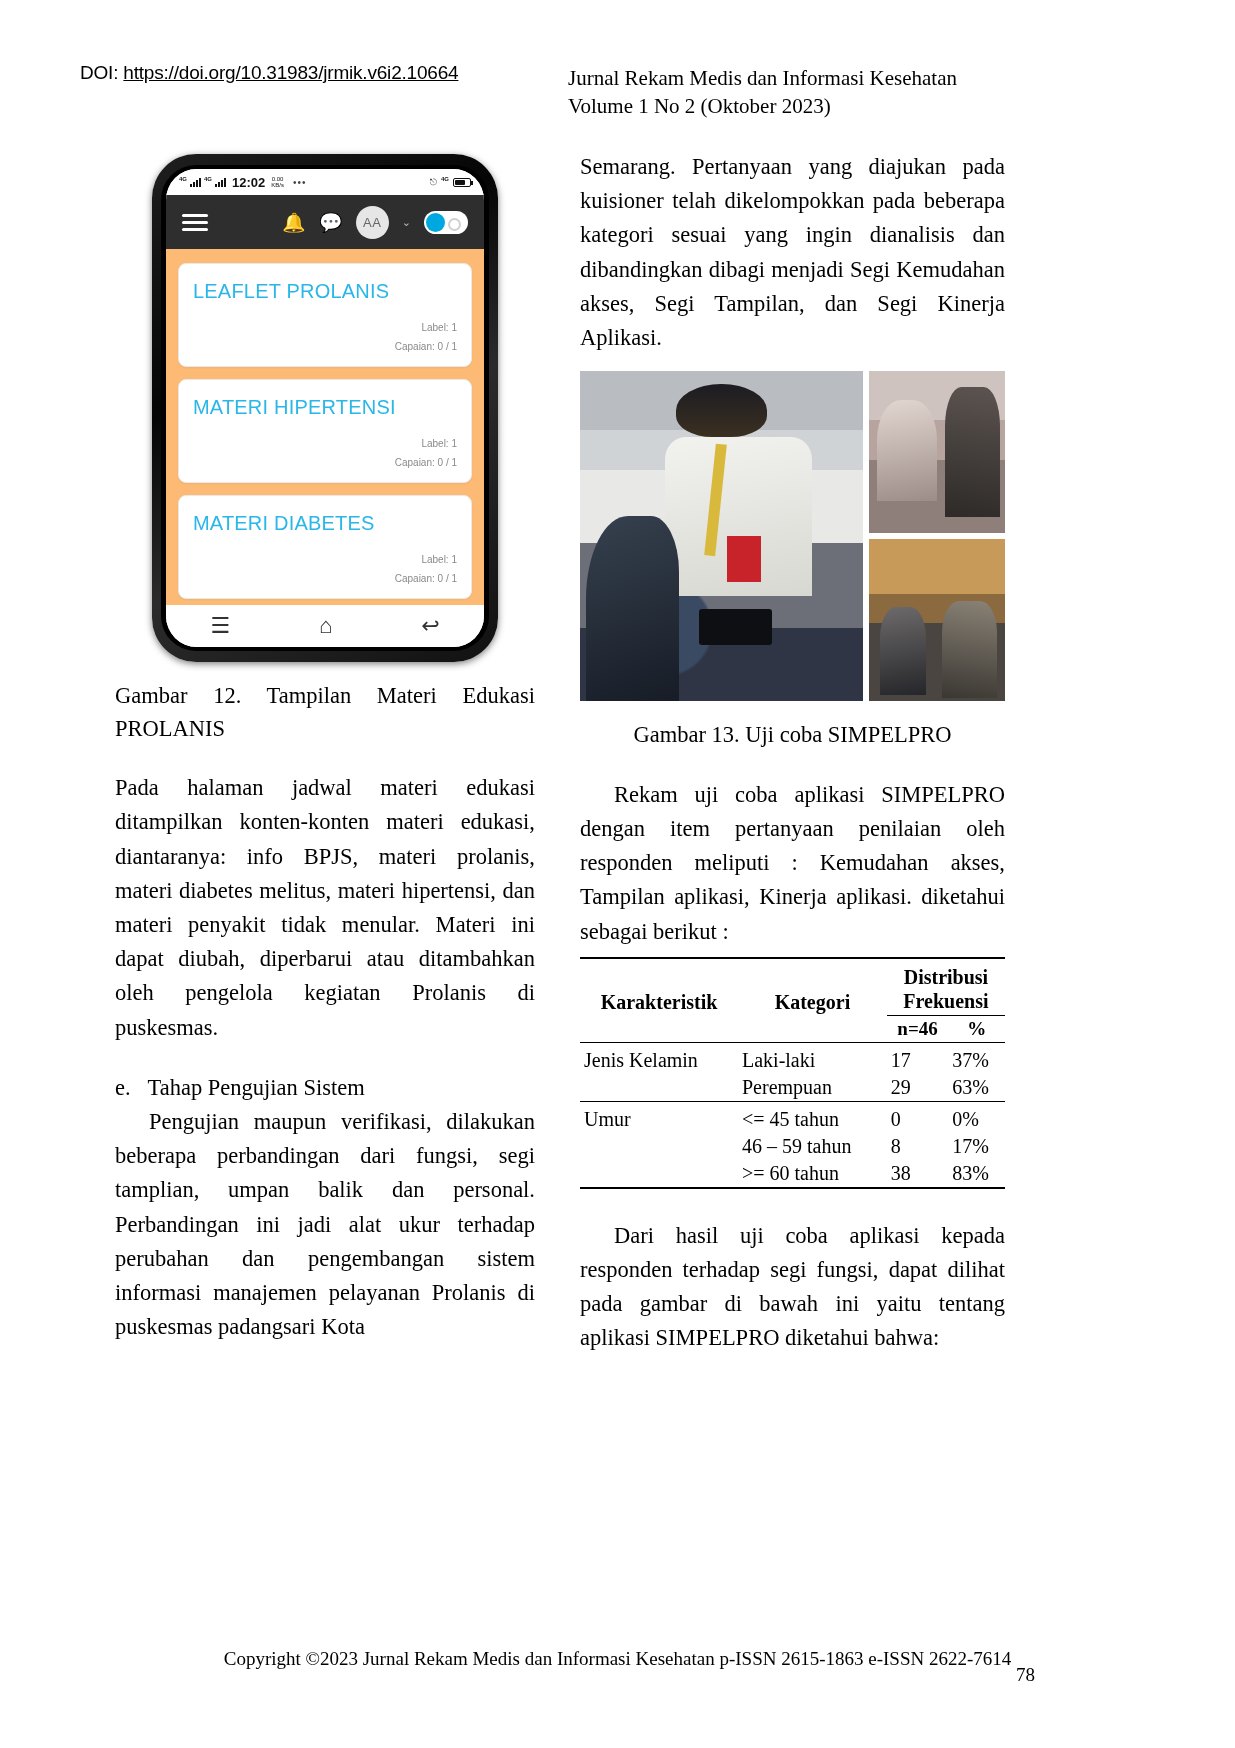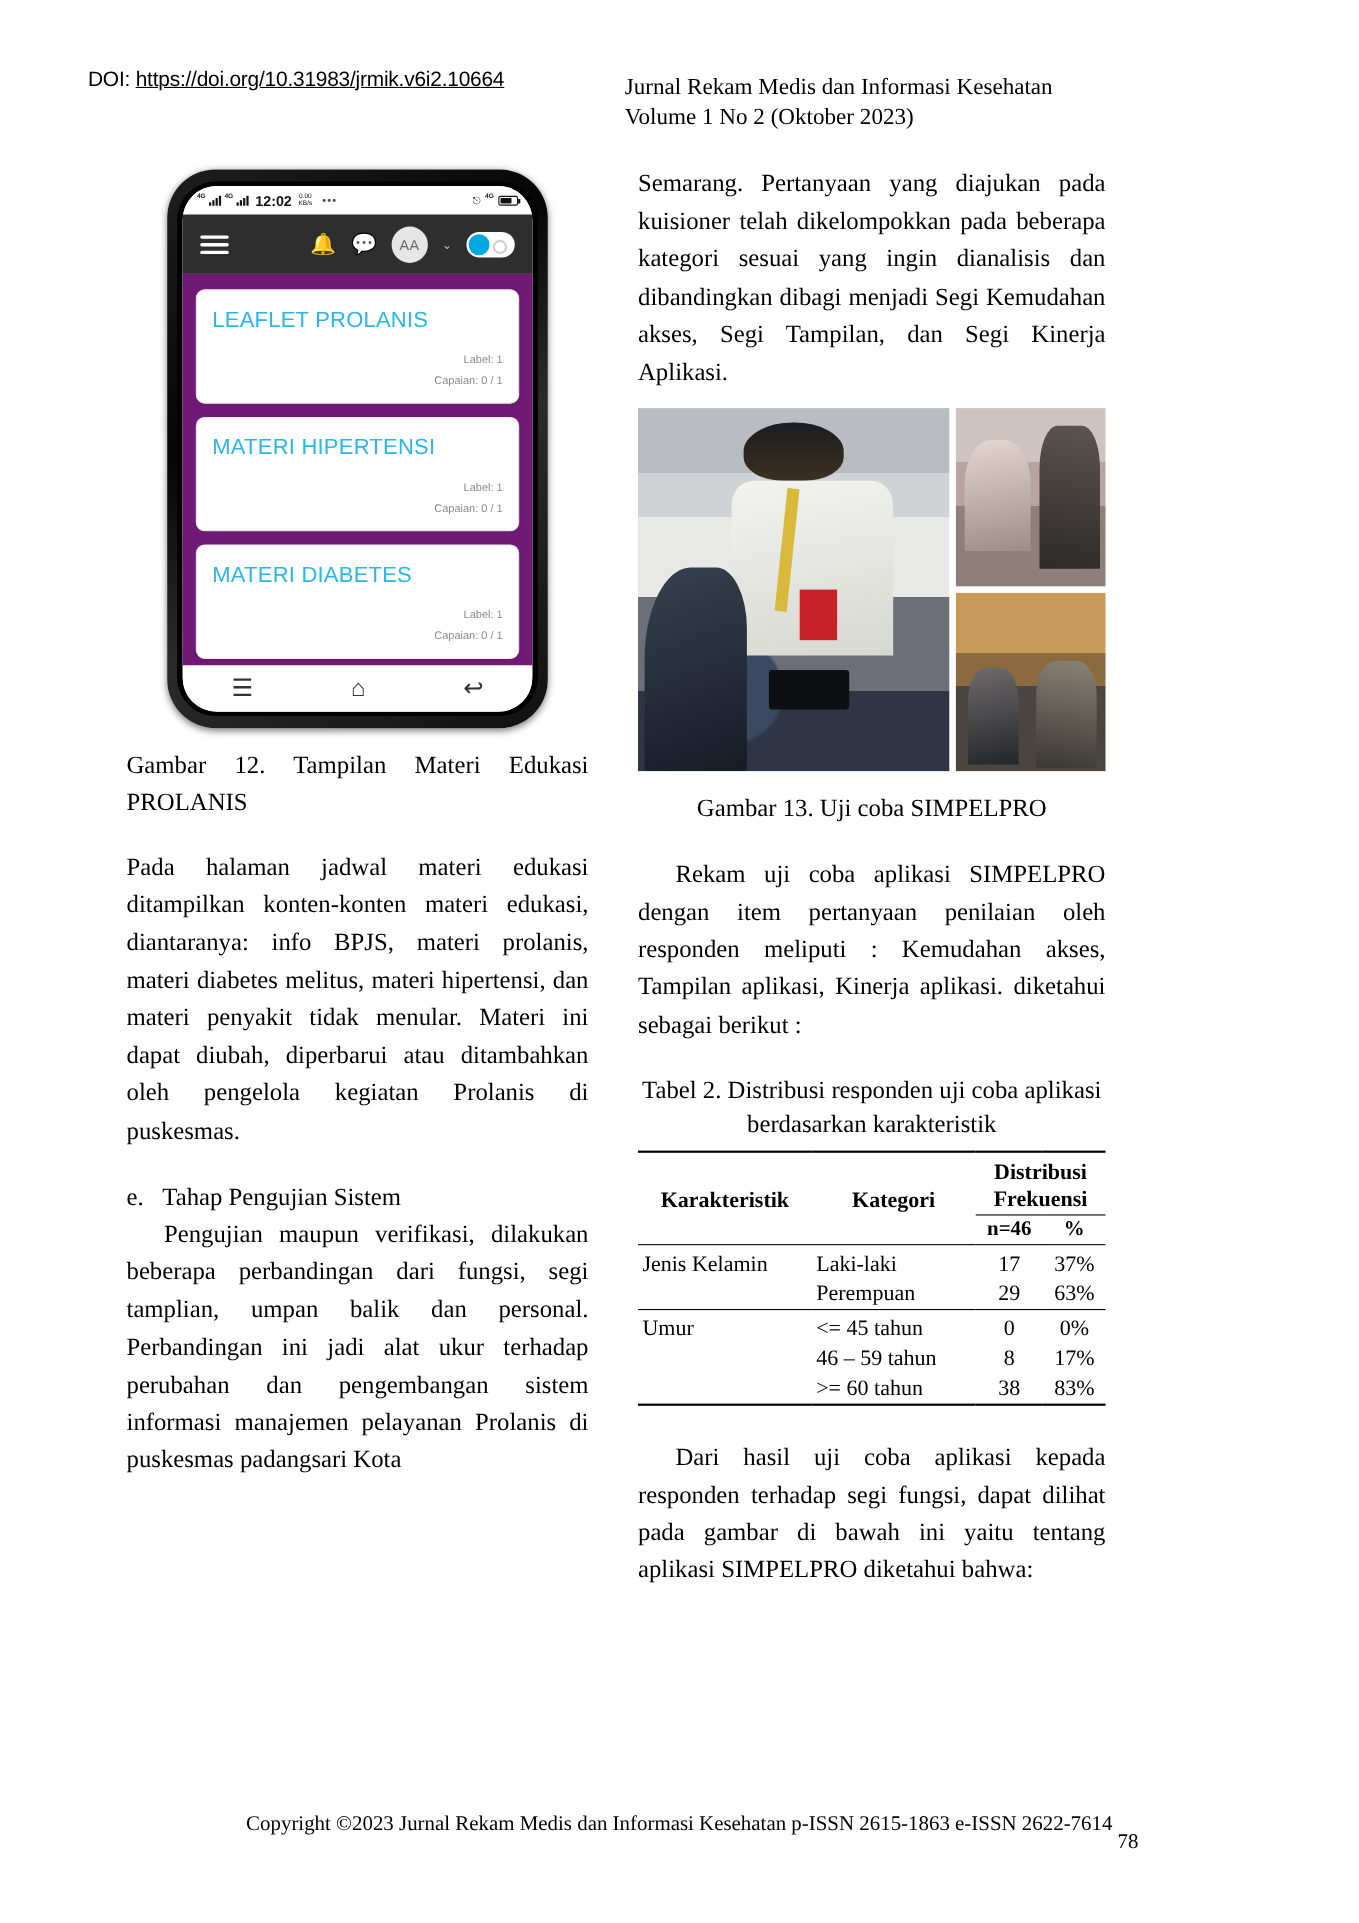--- a/index.html
+++ b/index.html
@@ -111,21 +111,21 @@
     content:"";position:absolute;left:2px;top:2px;width:19px;height:19px;border-radius:50%;
     background:#00a8e1;
   }
   .toggle:after{
     content:"";position:absolute;right:7px;top:7px;width:9px;height:9px;border-radius:50%;
     border:2px solid #d0d0d0;
   }
 
   
   .applist {
-    flex:1 1 auto; background:#701a75; padding: 14px 12px 0 12px; overflow:hidden;
+    flex:1 1 auto; background:#fdba74; padding: 14px 12px 0 12px; overflow:hidden;
   }
   .card {
     background:#fff; border:1px solid #e9e9e9; border-radius:8px;
     margin-bottom: 12px; padding: 14px 14px 10px 14px; position:relative;
     box-shadow: 0 1px 2px rgba(0,0,0,.05);
   }
   .card-title {
     color:#29b6e8; font-family:"Liberation Sans",sans-serif;
     font-size: 20px; letter-spacing:.2px; line-height:1.3;
   }
@@ -235,21 +235,21 @@
     width: 425px; border-collapse: collapse; margin-top: 8px;
     font-size: 20px;
   }
   table.data td, table.data th { padding: 2px 4px; }
   .rule-top td { border-top: 2px solid #000; height:4px; padding:0; }
   .rule-mid td { border-top: 1.5px solid #000; height:4px; padding:0; }
   .rule-bot td { border-top: 2px solid #000; height:4px; padding:0; }
   th.hdr-cell { font-weight:bold; text-align:center; vertical-align:middle; }
   .dist-head { font-weight:bold; text-align:center; line-height:1.2; }
   .sub-rule { border-top: 1.5px solid #000; }
-  .num { text-align:center; }
+  .num { text-align:left; }
   .cat { text-align:left; }
   .char { text-align:left; }
   .small-b { font-weight:bold; text-align:center; font-size:19px; }
 
   
   .footer {
     position:absolute; left:0; bottom: 78px; width: 100%;
     display:flex; justify-content:center; align-items:baseline;
   }
   .footer .f-text { font-size: 19px; }
@@ -400,21 +400,20 @@
       <div class="ph-col">
         <div class="ph-tr"></div>
         <div class="ph-br"></div>
       </div>
     </div>
     <div class="fig-cap center">Gambar 13. Uji coba SIMPELPRO</div>
 
     <div class="gap"></div>
     <p class="body indent">Rekam uji coba aplikasi SIMPELPRO dengan item pertanyaan penilaian oleh responden meliputi : Kemudahan akses, Tampilan aplikasi, Kinerja aplikasi. diketahui sebagai berikut :</p>
 
-    <div class="tbl-cap">Tabel 2. Distribusi responden uji coba aplikasi berdasarkan karakteristik</div>
 
     <table class="data">
       <tbody>
           <tr class="rule-top">
             <td colspan="4"></td>
           </tr>
       <tr>
         <th class="hdr-cell" rowspan="2">Karakteristik</th>
         <th class="hdr-cell" rowspan="2">Kategori</th>
         <th class="dist-head" colspan="2">

